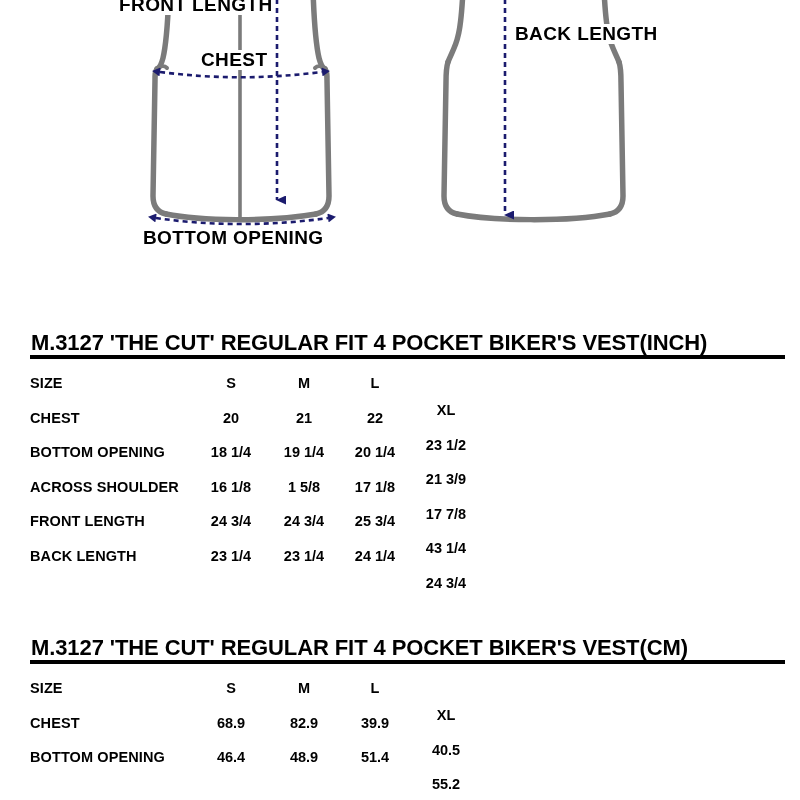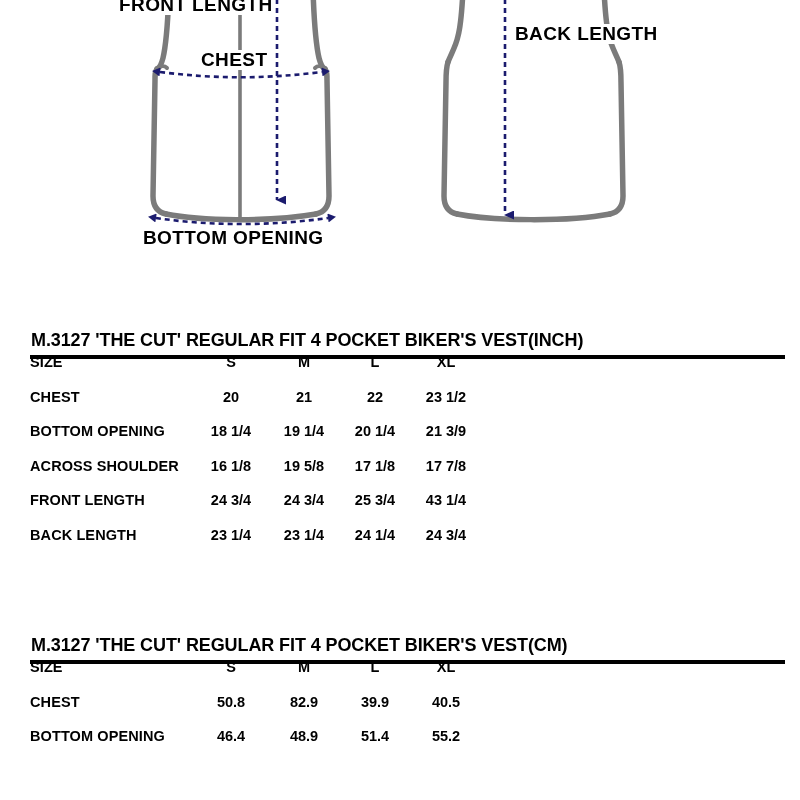--- a/index.html
+++ b/index.html
@@ -70,39 +70,39 @@
     left: 0;
     width: 800px;
   }
   #chart-inch { top: 330px; }
   #chart-cm   { top: 635px; }
 
   .chart-title {
     position: absolute;
     left: 31px;
     top: 0;
-    font-size: 18px;
+    font-size: 22px;
     font-weight: bold;
     letter-spacing: -0.1px;
     white-space: nowrap;
     color: #000000;
     text-align: right;
   }
   .chart-rule {
     position: absolute;
     left: 30px;
     top: 25px;
     width: 755px;
     height: 4px;
     background: #000000;
   }
   .rows {
     position: absolute;
     left: 0;
-    top: 24px;
+    top: 45px;
     width: 788px;
   }
   .row {
     position: relative;
     height: 34.6px;
   }
   .row-label {
     position: absolute;
     left: 30px;
     top: 0;
@@ -122,21 +122,21 @@
     width: 90px;
     text-align: center;
     font-size: 14.5px;
     font-weight: 700;
     white-space: nowrap;
     color: #000000;
   }
   .cell.c0 { left: 186px; }
   .cell.c1 { left: 259px; }
   .cell.c2 { left: 330px; }
-  .cell.c3 { left: 401px; }
+  .cell.c3 { left: 401px; margin-top: 27px; }
 </style>
 </head>
 <body>
 
 <div id="diagram-area">
 
   <svg id="diagram-svg" width="800" height="300" viewBox="0 0 800 300">
     <defs>
       <marker id="arrow-left" markerWidth="9" markerHeight="9" refX="8" refY="4.5" orient="auto" markerUnits="userSpaceOnUse">
         <path d="M8,0 L8,9 L0,4.5 Z" fill="#1b1b6e"></path>
@@ -236,21 +236,21 @@
       <span class="row-label">BOTTOM OPENING</span>
       <span class="cell c0">18 1/4</span>
       <span class="cell c1">19 1/4</span>
       <span class="cell c2">20 1/4</span>
       <span class="cell c3">21 3/9</span>
     </div>
 
     <div class="row">
       <span class="row-label">ACROSS SHOULDER</span>
       <span class="cell c0">16 1/8</span>
-      <span class="cell c1">19 5/8</span>
+      <span class="cell c1">1 5/8</span>
       <span class="cell c2">17 1/8</span>
       <span class="cell c3">17 7/8</span>
     </div>
 
     <div class="row">
       <span class="row-label">FRONT LENGTH</span>
       <span class="cell c0">24 3/4</span>
       <span class="cell c1">24 3/4</span>
       <span class="cell c2">25 3/4</span>
       <span class="cell c3">43 1/4</span>
@@ -275,21 +275,21 @@
     <div class="row header">
       <span class="row-label">SIZE</span>
       <span class="cell c0">S</span>
       <span class="cell c1">M</span>
       <span class="cell c2">L</span>
       <span class="cell c3">XL</span>
     </div>
 
     <div class="row">
       <span class="row-label">CHEST</span>
-      <span class="cell c0">50.8</span>
+      <span class="cell c0">68.9</span>
       <span class="cell c1">82.9</span>
       <span class="cell c2">39.9</span>
       <span class="cell c3">40.5</span>
     </div>
 
     <div class="row">
       <span class="row-label">BOTTOM OPENING</span>
       <span class="cell c0">46.4</span>
       <span class="cell c1">48.9</span>
       <span class="cell c2">51.4</span>

